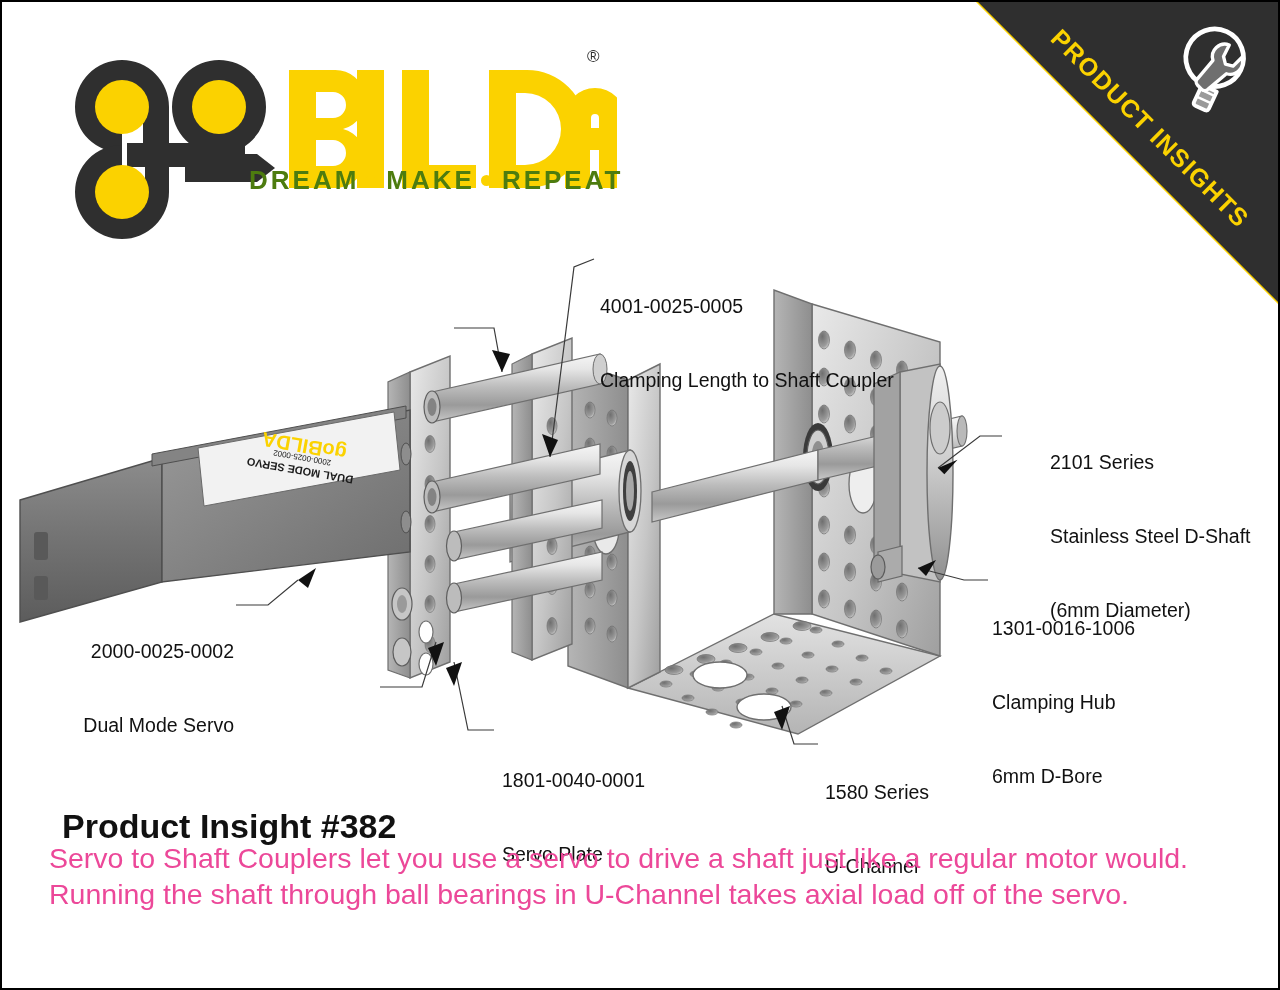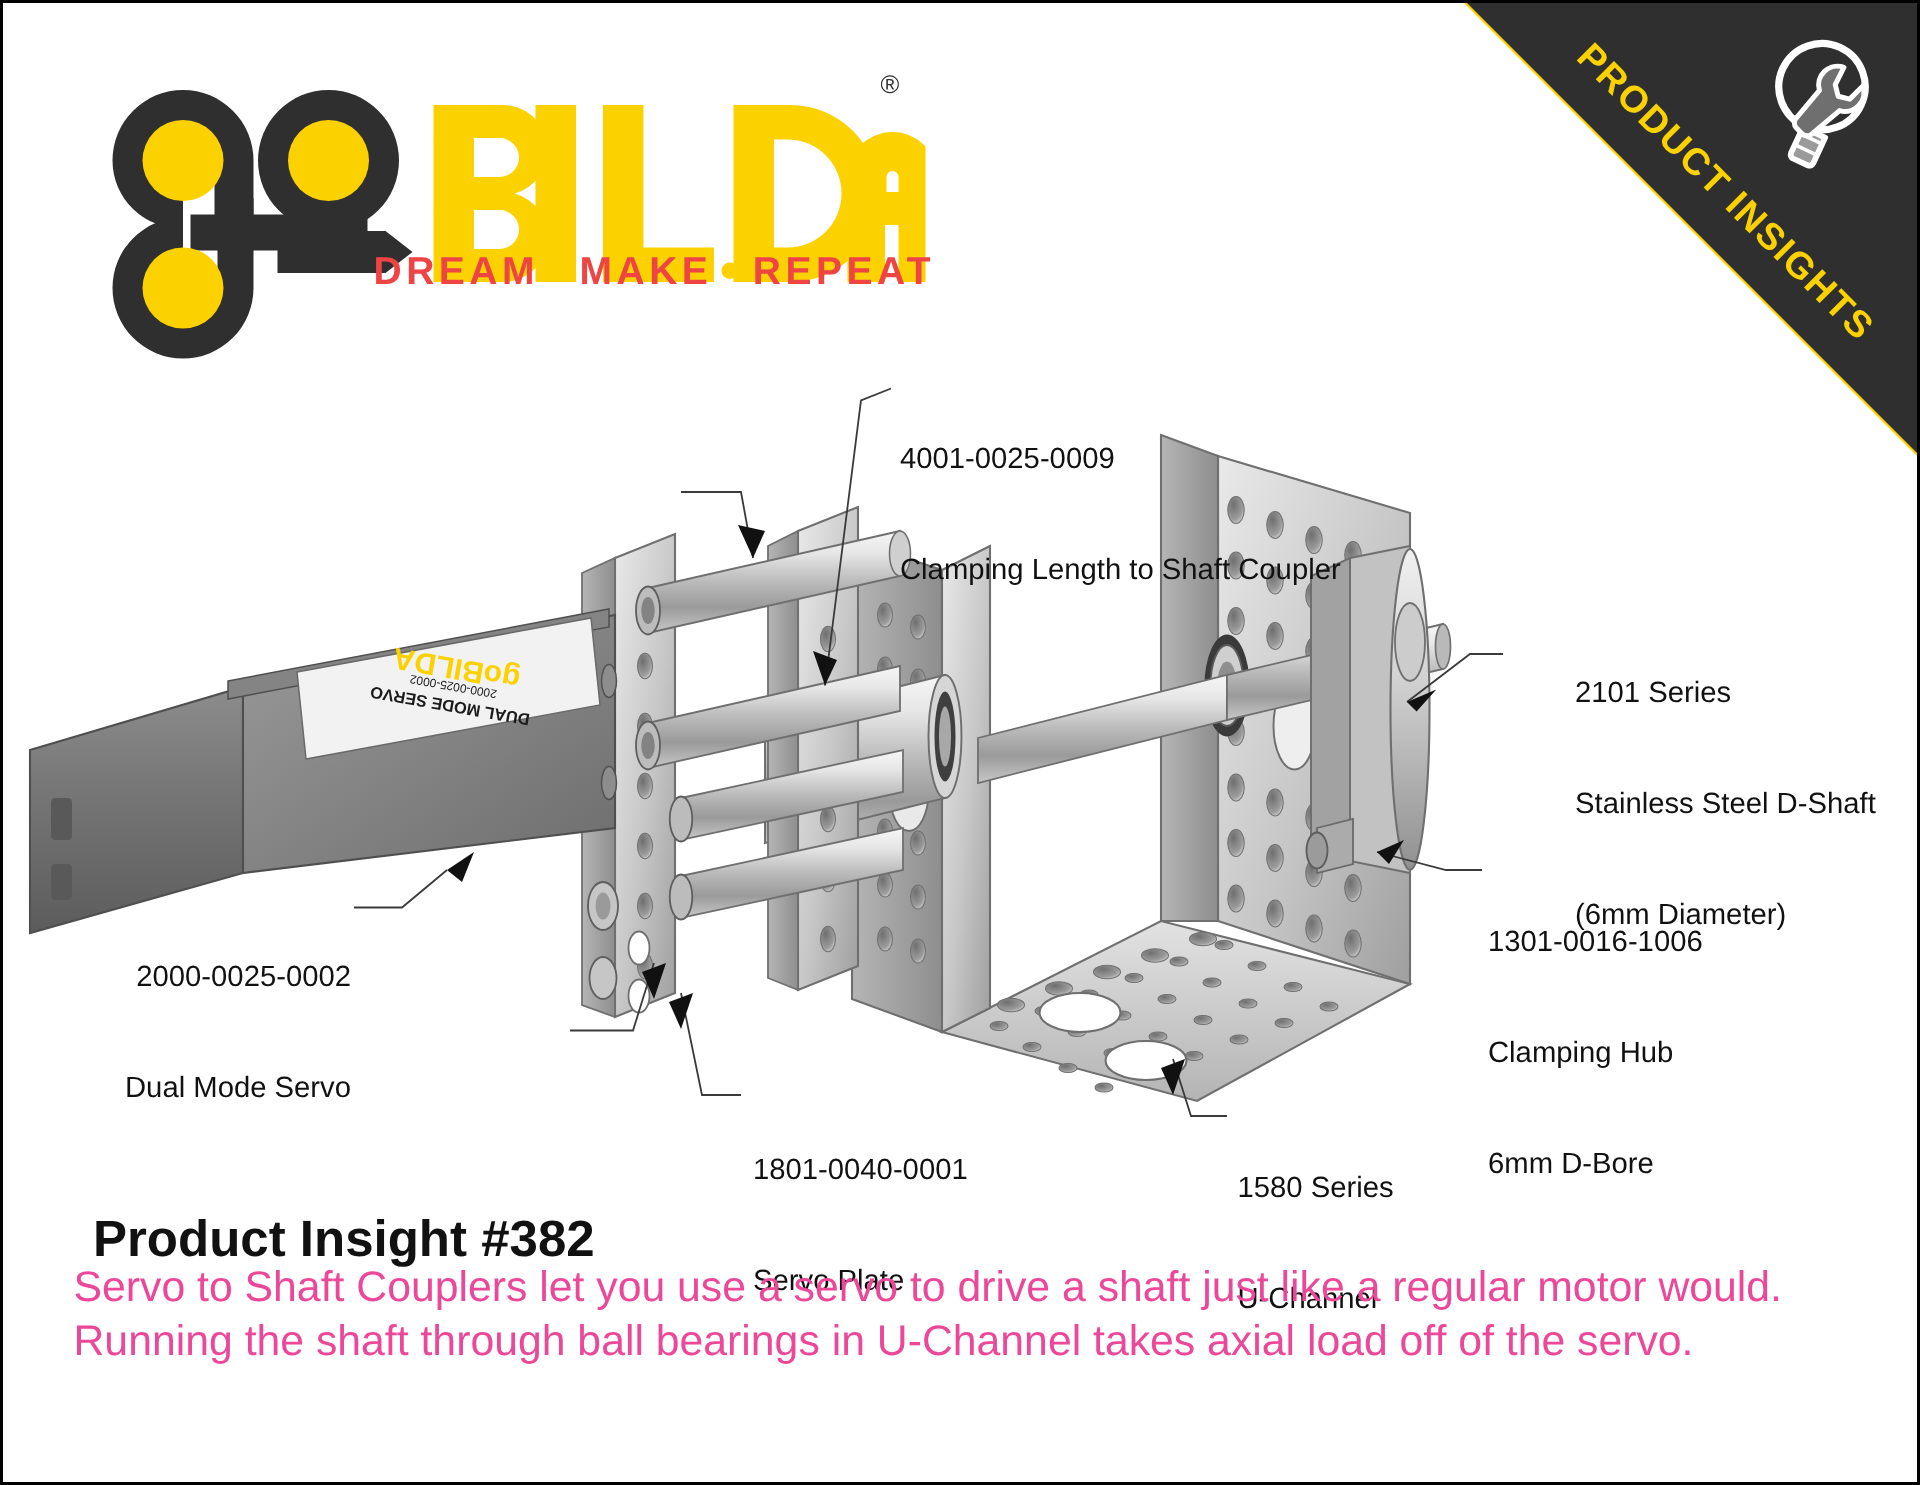--- a/index.html
+++ b/index.html
@@ -67,21 +67,21 @@
     left: 585px; top: 45px;
     font-size: 17px;
     color: #2f2f2f;
     font-family: "Liberation Sans", sans-serif;
   }
   .tagline {
     position: absolute;
     left: 247px; top: 163px;
     font-size: 26px;
     font-weight: bold;
-    color: #ef4444;
+    color: #4d7c0f;
     letter-spacing: 3.0px;
     font-family: "Liberation Sans", sans-serif;
     white-space: nowrap;
   }
   .tag-dot {
     display: inline-block;
     width: 11px; height: 11px;
     border-radius: 50%;
     background: #fbd200;
     margin: 0 10px 3px 6px;
@@ -440,21 +440,21 @@
 
       <g fill="#ffffff" stroke="#6f6f6f" stroke-width="1.2">
         <ellipse cx="424" cy="400" rx="7" ry="11"></ellipse>
         <ellipse cx="424" cy="432" rx="7" ry="11"></ellipse>
       </g>
     </svg>
   </div>
 
 
   <div class="label left-al" style="left:598px; top:243px;">
-    <div>4001-0025-0009</div>
+    <div>4001-0025-0005</div>
     <div>Clamping Length to Shaft Coupler</div>
   </div>
 
   <div class="label left-al" style="left:1048px; top:399px;">
     <div>2101 Series</div>
     <div>Stainless Steel D-Shaft</div>
     <div>(6mm Diameter)</div>
   </div>
 
   <div class="label left-al" style="left:990px; top:565px;">

